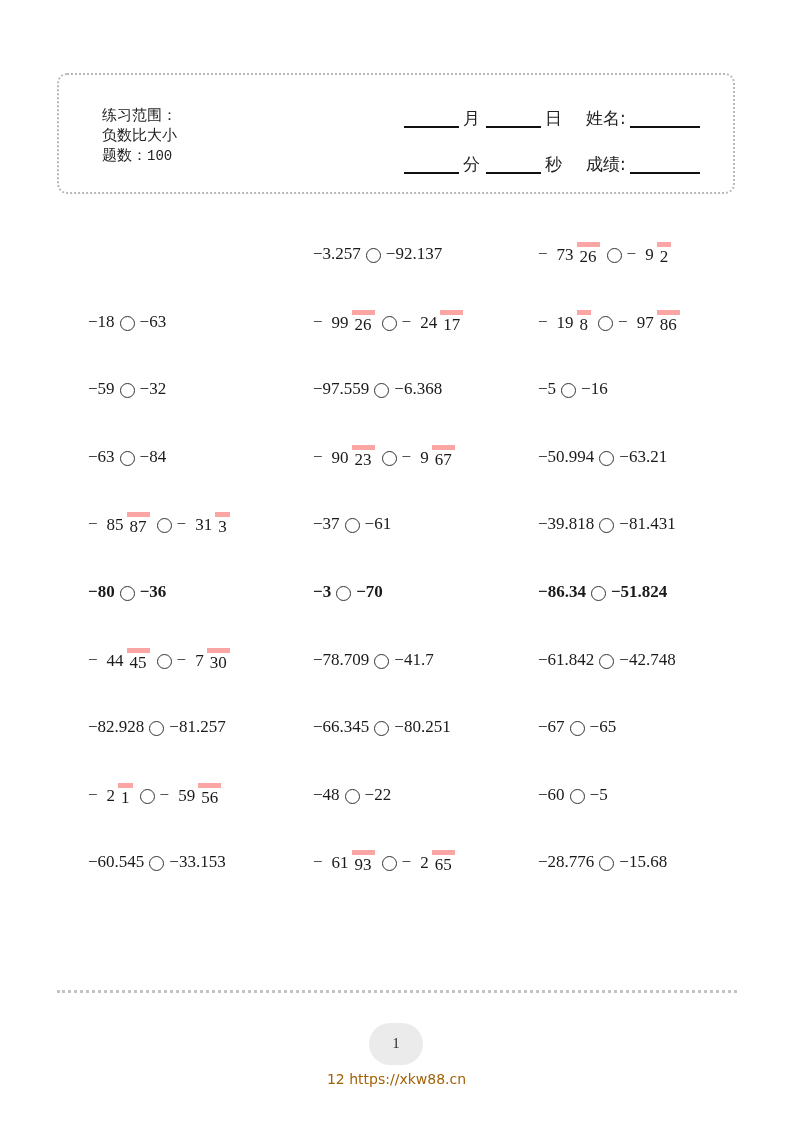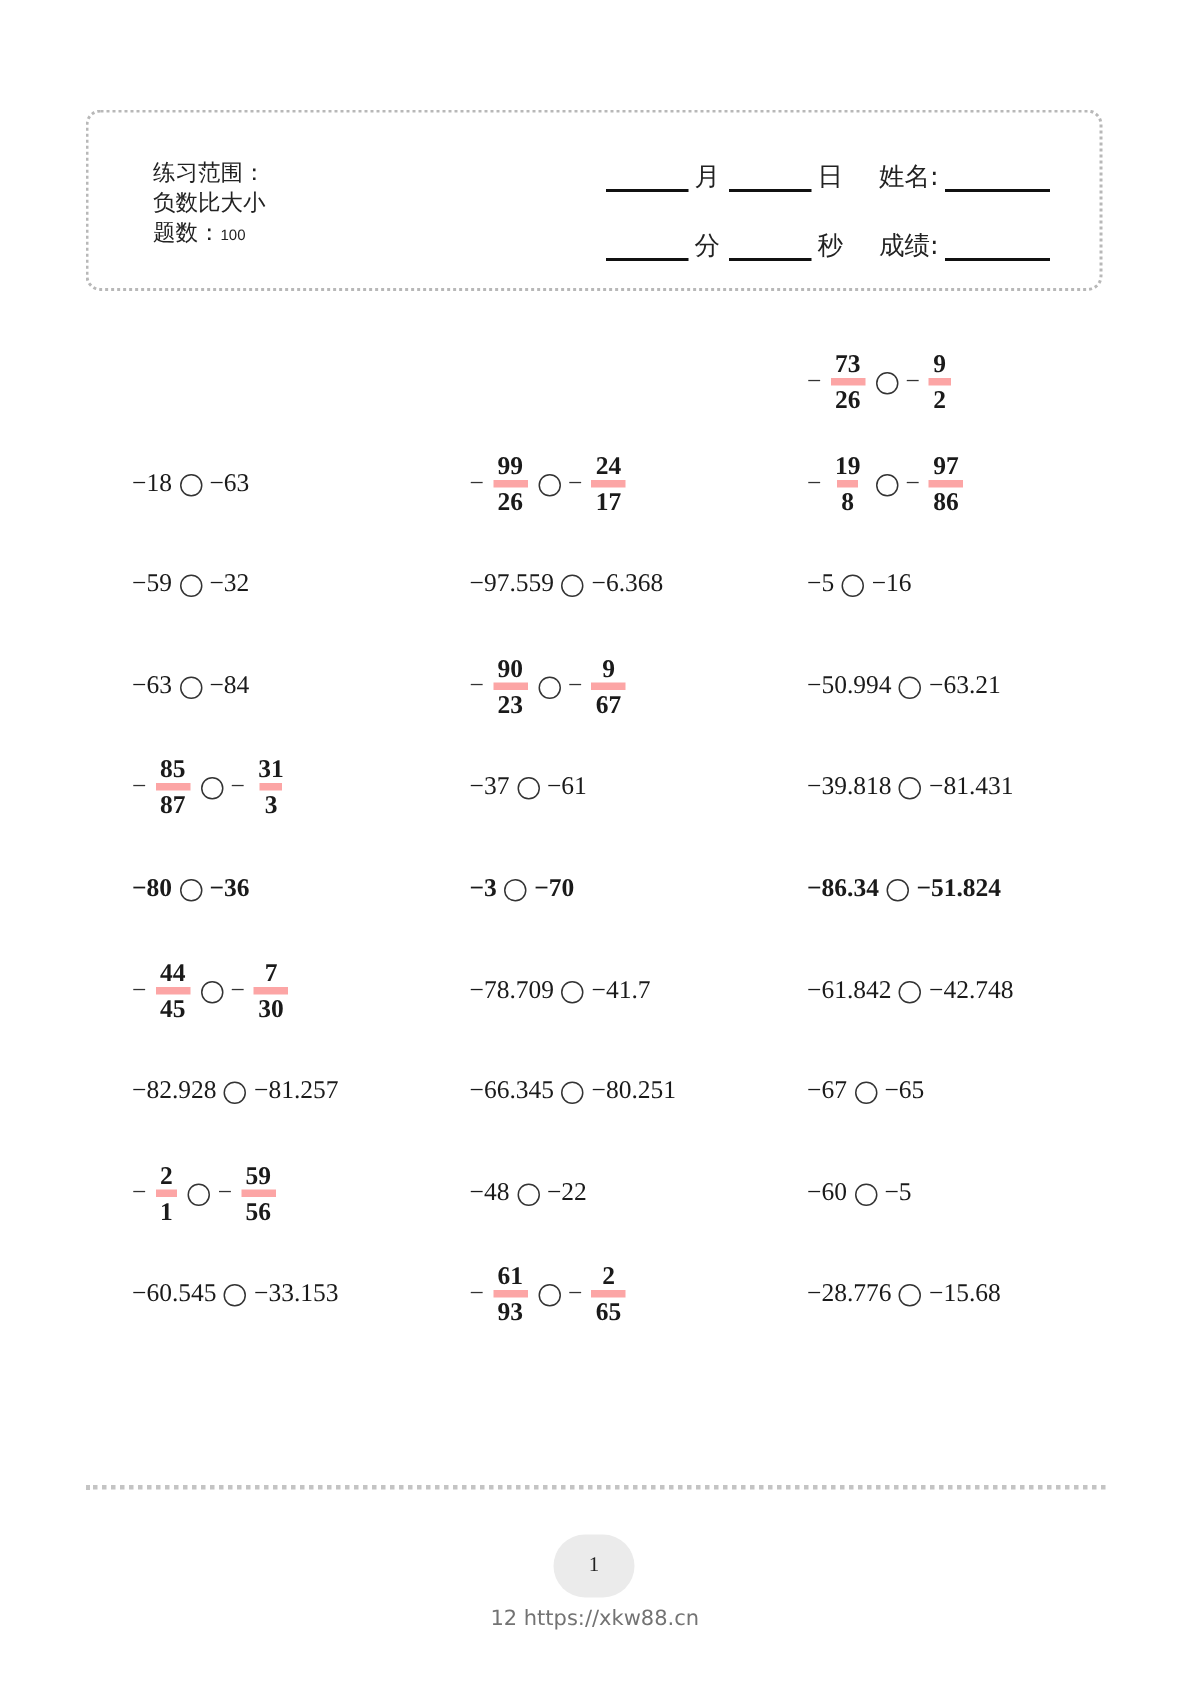--- a/index.html
+++ b/index.html
@@ -4,52 +4,52 @@
   <style>
     html, body { margin: 0; padding: 0; background: #ffffff; }
     body { width: 793px; height: 1122px; position: relative; overflow: hidden;
            font-family: "Liberation Serif", "DejaVu Serif", serif; color: #1a1a1a; }
 
     .header-box { position: absolute; left: 57px; top: 73px; width: 678px; height: 121px;
       border: 2px dotted #b8b8b8; border-radius: 10px; box-sizing: border-box; }
     .header-left { position: absolute; left: 43px; top: 30px; font-size: 15px; line-height: 20px;
       font-family: "DejaVu Sans", sans-serif; color: #222; }
     .header-left .line { display: block; white-space: nowrap; }
-    .header-left .num { font-family: Liberation Sans, sans-serif; font-size: 10px; }
+    .header-left .num { font-family: Liberation Mono, monospace; font-size: 14px; }
 
     .header-right { position: absolute; left: 345px; top: 25px; font-family: "DejaVu Sans", sans-serif;
       font-size: 17px; color: #222; }
     .hrow { display: flex; align-items: flex-end; height: 28px; margin-bottom: 18px; white-space: nowrap; }
     .blank { display: inline-block; border-bottom: 2px solid #111; height: 18px; margin-right: 4px; }
     .blank.short { width: 55px; }
     .blank.long { width: 70px; margin-left: 4px; }
     .hlabel { margin-right: 6px; line-height: 20px; }
     .hlabel.gap { margin-right: 24px; }
 
     .grid { position: absolute; left: 88px; top: 228px; width: 640px; }
     .row { position: absolute; left: 0; height: 52px; width: 640px; }
     .cell { position: absolute; top: 0; height: 52px; display: flex; align-items: center;
       font-size: 17px; white-space: nowrap; }
     .cell.c0 { left: 0; }
     .cell.c1 { left: 225px; }
     .cell.c2 { left: 450px; }
     .circle { display: inline-block; width: 15px; height: 15px; border: 1px solid #333;
       border-radius: 50%; margin: 0 5px 0 5px; box-sizing: border-box; position: relative; top: 1px; }
-    .frac { display: inline-flex; flex-direction: column; align-items: center; vertical-align: middle;
-      margin: 0 2px; line-height: 19px; font-weight: bold; }
+    .frac { display: inline-flex; flex-direction: row; align-items: center; vertical-align: middle;
+      margin: 0 2px; line-height: 19px; }
     .frac .numr { padding: 0 3px; }
     .frac .den { border-top: 5px solid #fca5a5; padding: 0 3px; }
     .fneg { margin-right: 4px; color: #333; }
 
     .footer-rule { position: absolute; left: 57px; top: 990px; width: 680px; border-top: 3px dotted #c4c4c4; }
     .page-pill { position: absolute; left: 369px; top: 1023px; width: 54px; height: 42px;
       background: #ebebeb; border-radius: 21px; display: flex; align-items: center; justify-content: center;
       font-size: 14px; color: #222; }
     .watermark { position: absolute; left: 0; width: 793px; top: 1071px; text-align: center;
-      font-family: "DejaVu Sans", sans-serif; font-size: 14px; color: #737373; }
+      font-family: "DejaVu Sans", sans-serif; font-size: 14px; color: #a16207; }
   </style>
 </head>
 <body>
 
 <div class="header-box">
   <div class="header-left">
     <span class="line">练习范围：</span>
     <span class="line">负数比大小</span>
     <span class="line"><span>题数：</span><span class="num">100</span></span>
   </div>
@@ -68,20 +68,25 @@
       <span class="blank short"></span>
       <span class="hlabel gap">秒</span>
       <span class="hlabel" style="margin-right:0">成绩:</span>
       <span class="blank long"></span>
     </div>
   </div>
 </div>
 
 <div class="grid" id="grid">
     <div class="row" style="top: 0px;">
+      <div class="cell c1">
+        <span><span>−3.257</span></span>
+        <span class="circle"></span>
+        <span><span>−92.137</span></span>
+      </div>
       <div class="cell c2">
         <span style="display: inline-flex; align-items: center;">
           <span class="fneg">−</span>
           <span class="frac">
             <span class="numr">73</span>
             <span class="den">26</span>
           </span>
         </span>
         <span class="circle"></span>
         <span style="display: inline-flex; align-items: center;">

